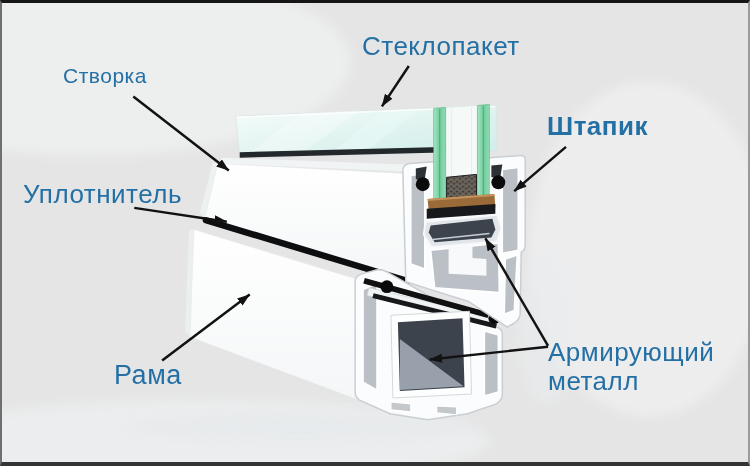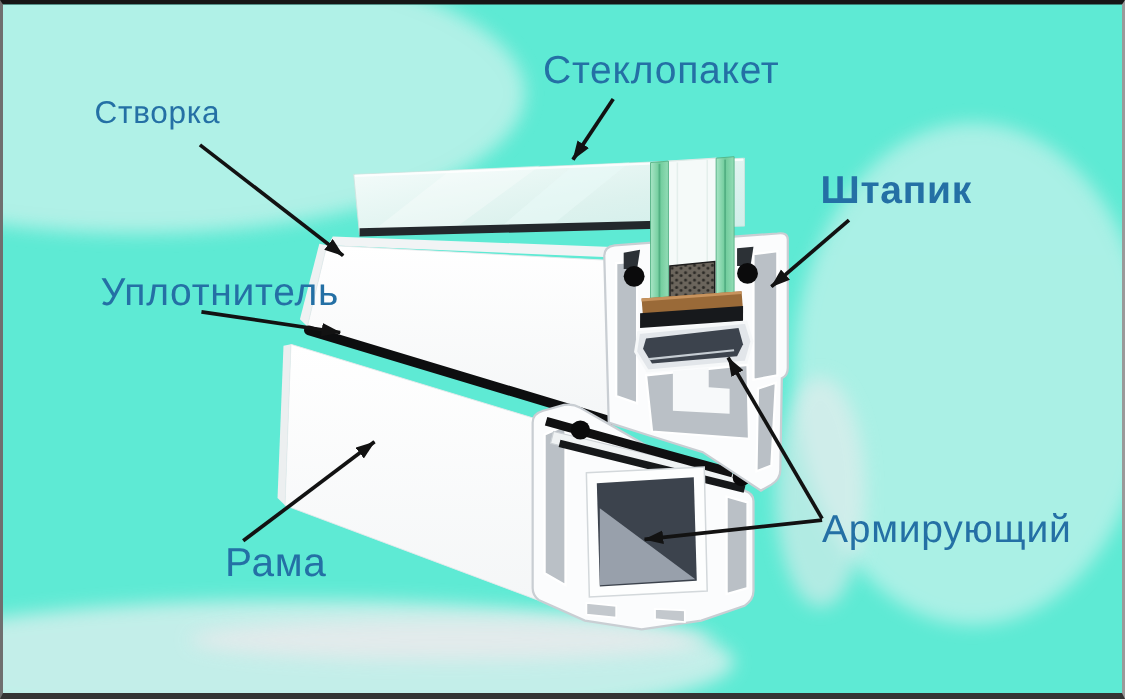--- a/index.html
+++ b/index.html
@@ -1,32 +1,32 @@
 <!DOCTYPE html>
 <html><head>
 <meta charset="utf-8">
 <style>
   html,body{margin:0;padding:0;background:#fff;}
   #stage{
     position:relative;width:750px;height:466px;box-sizing:border-box;
-    background:#5eead4;overflow:hidden;
+    background:#e5e5e5;overflow:hidden;
     border-top:3px solid #161616;border-bottom:4px solid #343434;
     border-left:2px solid #6f6f6f;border-right:2px solid #9a9a9a;
     font-family:"Liberation Sans",sans-serif;
   }
   #drawing{position:absolute;left:0;top:0;width:100%;height:100%;}
   .lbl{
     position:absolute;color:#2470a5;font-size:26px;line-height:1.12;
     letter-spacing:.5px;white-space:nowrap;user-select:none;
   }
   .lbl-steklopaket{left:360px;top:29px;}
   .lbl-stvorka{left:61px;top:61px;font-size:21px;}
   .lbl-shtapik{left:545px;top:109px;font-weight:bold;}
-  .lbl-uplotnitel{left:21px;top:177px;margin-left:44px;}
-  .lbl-rama{left:112px;top:357px;font-size:27px;margin-left:36px;}
+  .lbl-uplotnitel{left:21px;top:177px;}
+  .lbl-rama{left:112px;top:357px;font-size:27px;}
   .lbl-armatura{left:546px;top:335px;width:182px;text-align:left;white-space:normal;}
 </style>
 </head>
 <body>
 
 <div id="stage">
 
   <svg id="drawing" viewBox="0 0 750 466" preserveAspectRatio="none">
     <defs>
       <linearGradient id="glassGrad" x1="0" y1="0" x2="1" y2="1">
@@ -151,15 +151,16 @@
     </g>
   </svg>
 
   <div class="lbl lbl-steklopaket">Стеклопакет</div>
   <div class="lbl lbl-stvorka">Створка</div>
   <div class="lbl lbl-shtapik">Штапик</div>
   <div class="lbl lbl-uplotnitel">Уплотнитель</div>
   <div class="lbl lbl-rama">Рама</div>
   <div class="lbl lbl-armatura">
     <div>Армирующий</div>
+    <div>металл</div>
   </div>
 
 </div>
 
 </body></html>

